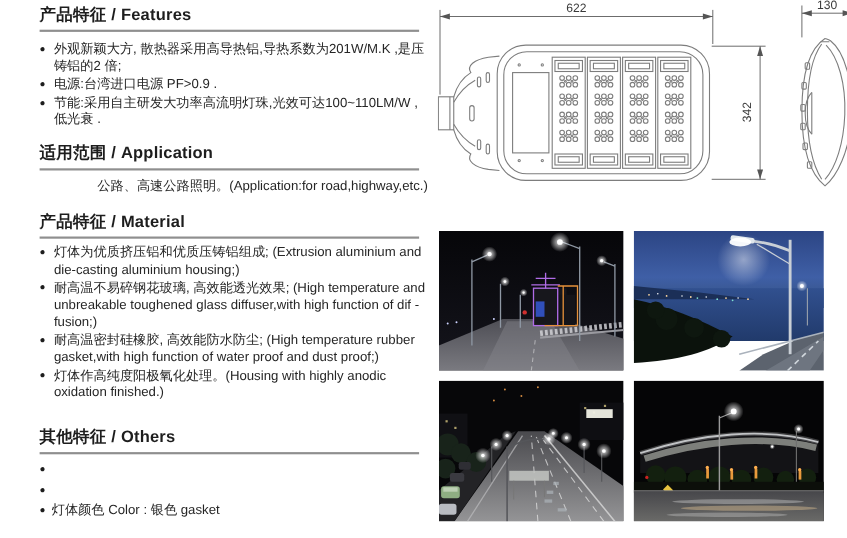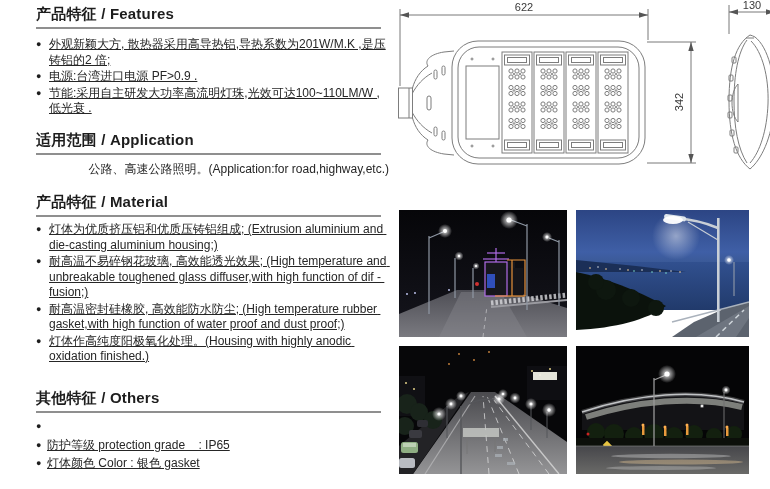--- a/index.html
+++ b/index.html
@@ -3,21 +3,21 @@
 <meta charset="utf-8">
 <style>
   html,body{margin:0;padding:0;background:#fff;}
   .page{position:relative;width:768px;height:489px;background:#fff;overflow:hidden;
         font-family:"Liberation Sans","DejaVu Sans",sans-serif;color:var(--text,#262626);margin-left:28px;}
   .sec-title{position:absolute;left:8px;width:345px;margin:0;font-size:15px;font-weight:bold;
         color:#1d1d1d;padding-bottom:5px;line-height:17px;border-bottom:2px solid var(--rule,#8f8f8f);letter-spacing:.2px;}
   .blist{position:absolute;left:8px;width:353px;margin:0;padding:0;list-style:none;font-size:12px;line-height:15.5px;}
   .bitem{display:flex;margin-bottom:1px;}
   .blt{flex:0 0 13px;font-size:9px;line-height:15.5px;color:#1d1d1d;}
-  .btext{white-space:pre-wrap;text-decoration:underline;}
+  .btext{white-space:pre-wrap;}
   .blist.tight{line-height:17.5px;}
   .blist.tight .blt{flex:0 0 11px;line-height:17.5px;}
   .plain{position:absolute;left:8px;width:353px;font-size:12px;line-height:15px;text-align:right;}
   .drawing{position:absolute;left:370px;top:0;width:400px;height:205px;}
   .drawing text{font-family:"Liberation Sans","DejaVu Sans",sans-serif;font-size:11px;fill:#3a3a3a;}
   .dw{stroke:var(--line,#7d7d7d);fill:none;stroke-width:1;}
   .dim{stroke:#6a6a6a;fill:none;stroke-width:.9;}
   .arrow{fill:#555;stroke:none;}
   .photo{position:absolute;overflow:hidden;}
   .photo svg{display:block;width:100%;height:100%;}
@@ -70,21 +70,20 @@
       </li>
   </ul>
 
   <h2 class="sec-title" style="top:389px">其他特征 / Others</h2>
   <ul class="blist tight" style="top:418px">
     <li class="bitem">
       <span class="blt">●</span>
       </li>
     <li class="bitem">
       <span class="blt">●</span>
-      <span class="btext">防护等级 protection grade    : IP65</span>
       </li>
     <li class="bitem">
       <span class="blt">●</span>
       <span class="btext">灯体颜色 Color : 银色 gasket</span>
       </li>
   </ul>
 
   <svg class="drawing" viewBox="0 0 400 205">
     <defs>
       <g id="ledcluster">

